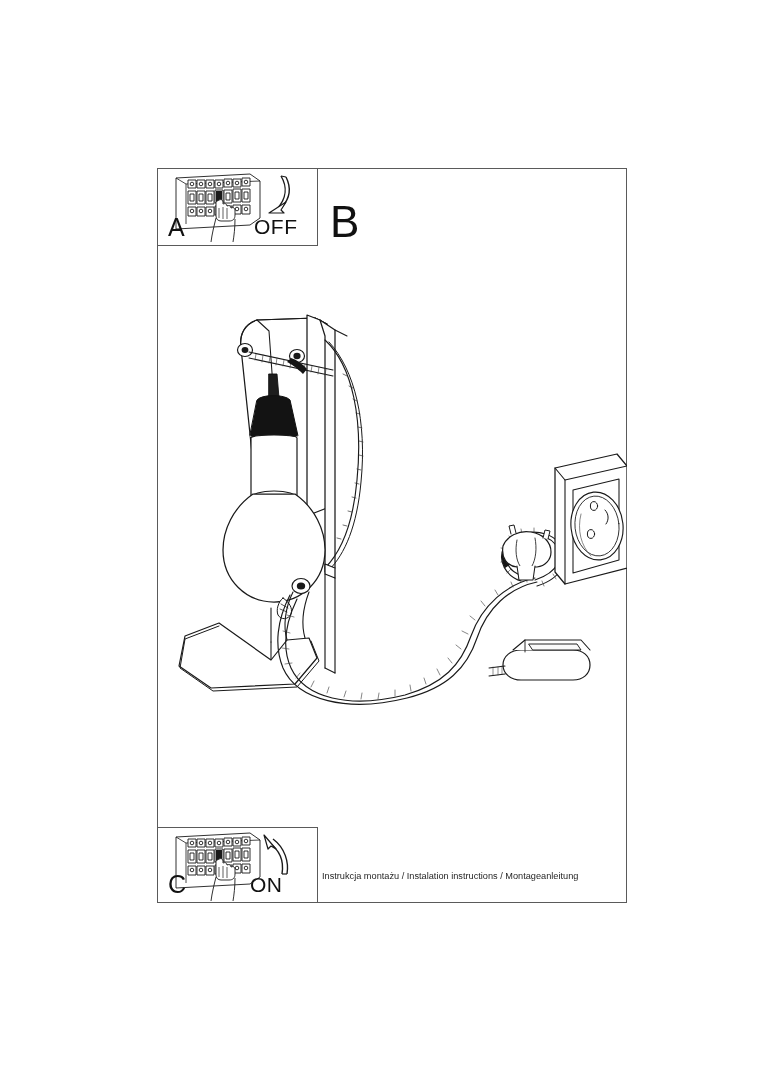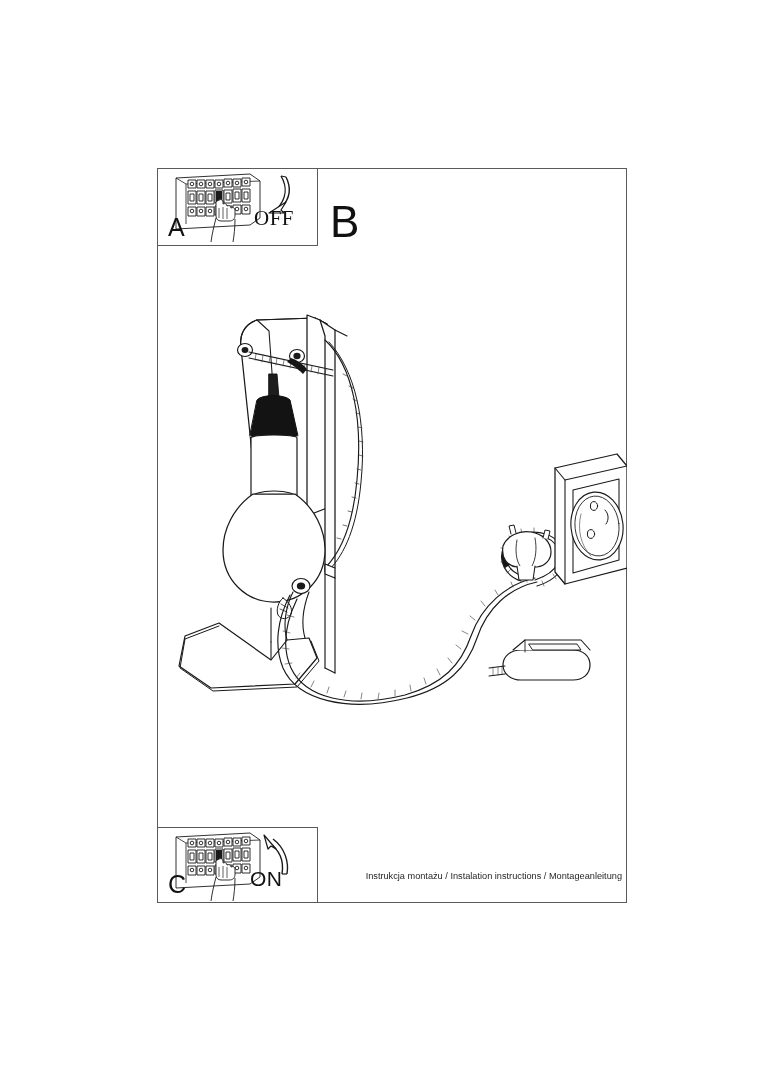--- a/index.html
+++ b/index.html
@@ -65,22 +65,22 @@
   #panel-a .step-letter { left: 10px; bottom: 5px; }
   #panel-c .step-letter { left: 10px; bottom: 5px; }
 
   .step-word {
     position: absolute;
     font-size: 21px;
     line-height: 1;
     color: #111;
     letter-spacing: 0.5px;
   }
-  #panel-a .step-word { left: 96px; bottom: 16px; font-family: Liberation Serif, serif; }
-  #panel-c .step-word { left: 92px; bottom: 13px; }
+  #panel-a .step-word { left: 96px; bottom: 8px; }
+  #panel-c .step-word { left: 92px; bottom: 7px; }
 
   .big-letter {
     position: absolute;
     left: 330px;
     top: 200px;
     font-size: 44px;
     line-height: 1;
     color: #111;
   }
 
@@ -105,21 +105,21 @@
   .caption {
     position: absolute;
     left: 322px;
     top: 869px;
     width: 300px;
     font-size: 9.2px;
     line-height: 14.5px;
     color: #262626;
     font-family: "Liberation Sans", sans-serif;
   }
-  .caption div { white-space: nowrap; text-align: right; }
+  .caption div { white-space: nowrap; }
 
   
   #lamp-illustration {
     position: absolute;
     left: 157px;
     top: 168px;
     width: 470px;
     height: 735px;
     pointer-events: none;
   }

